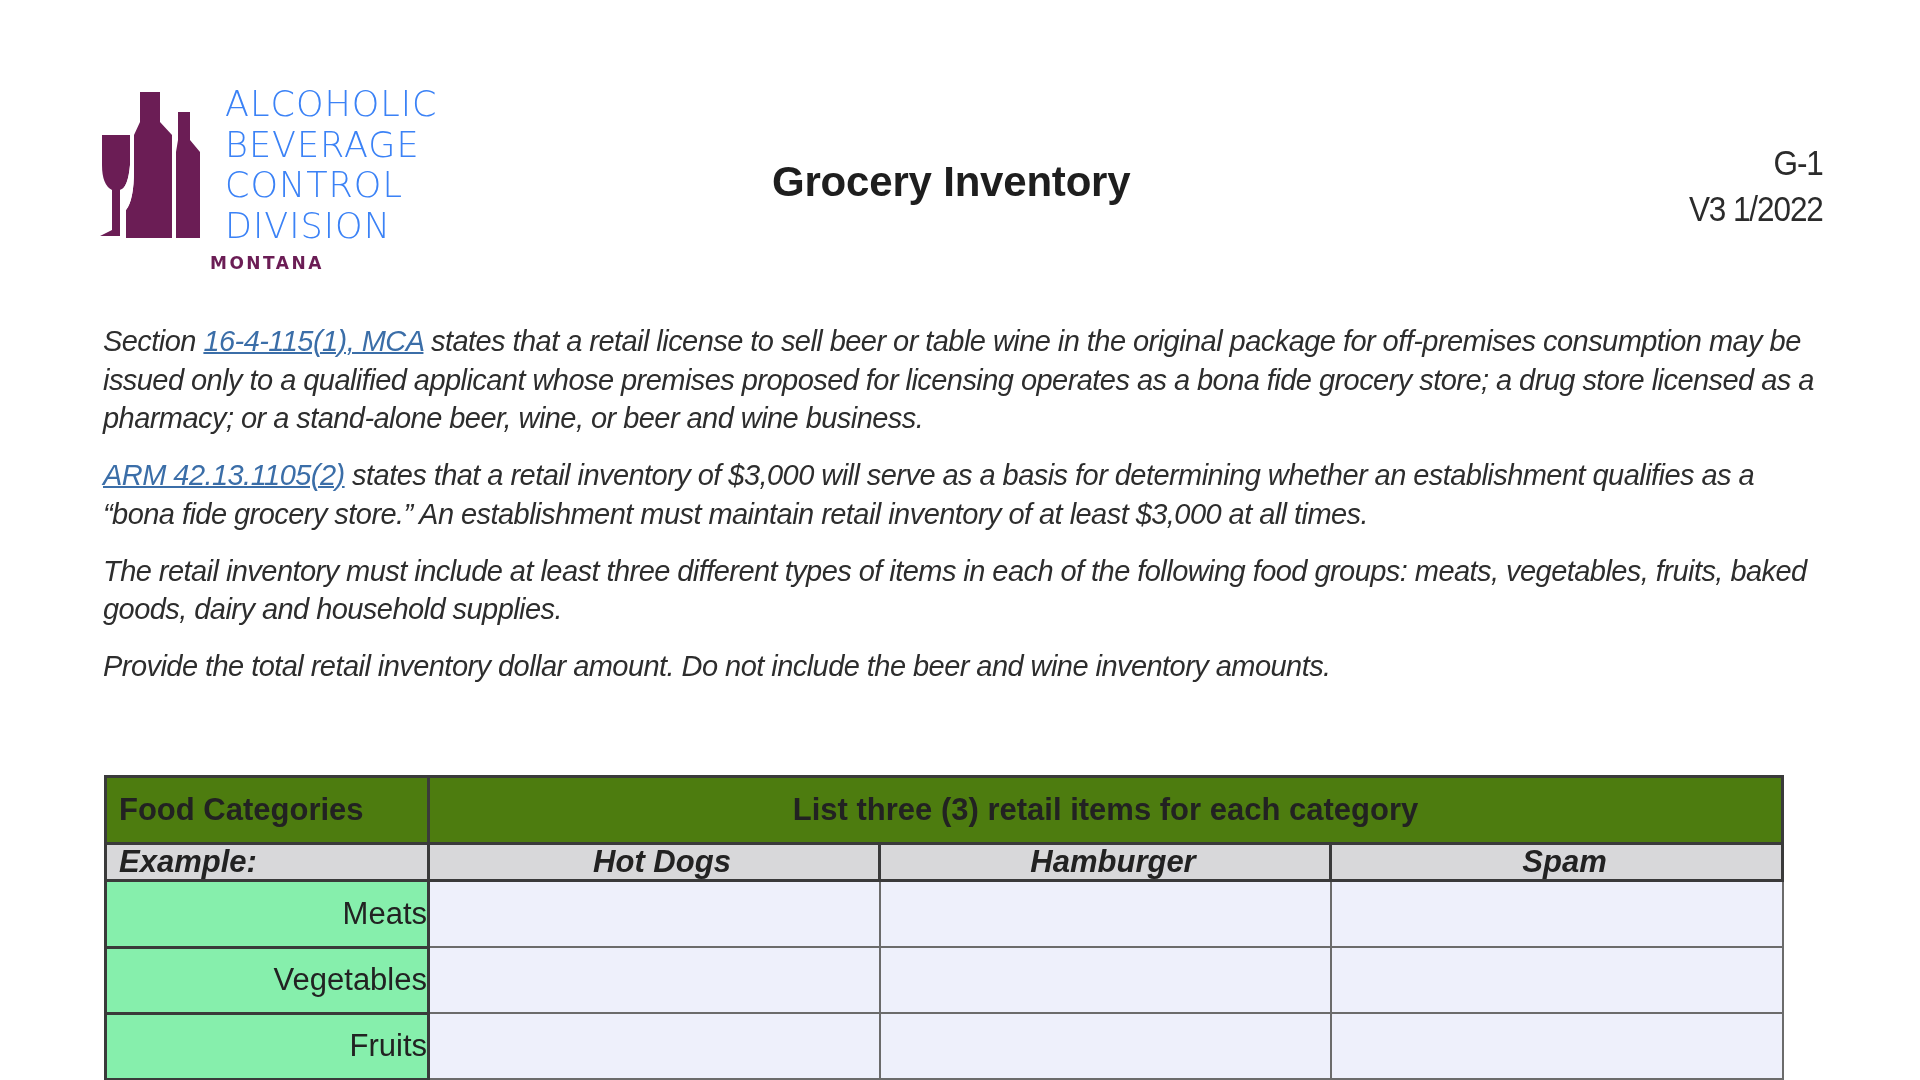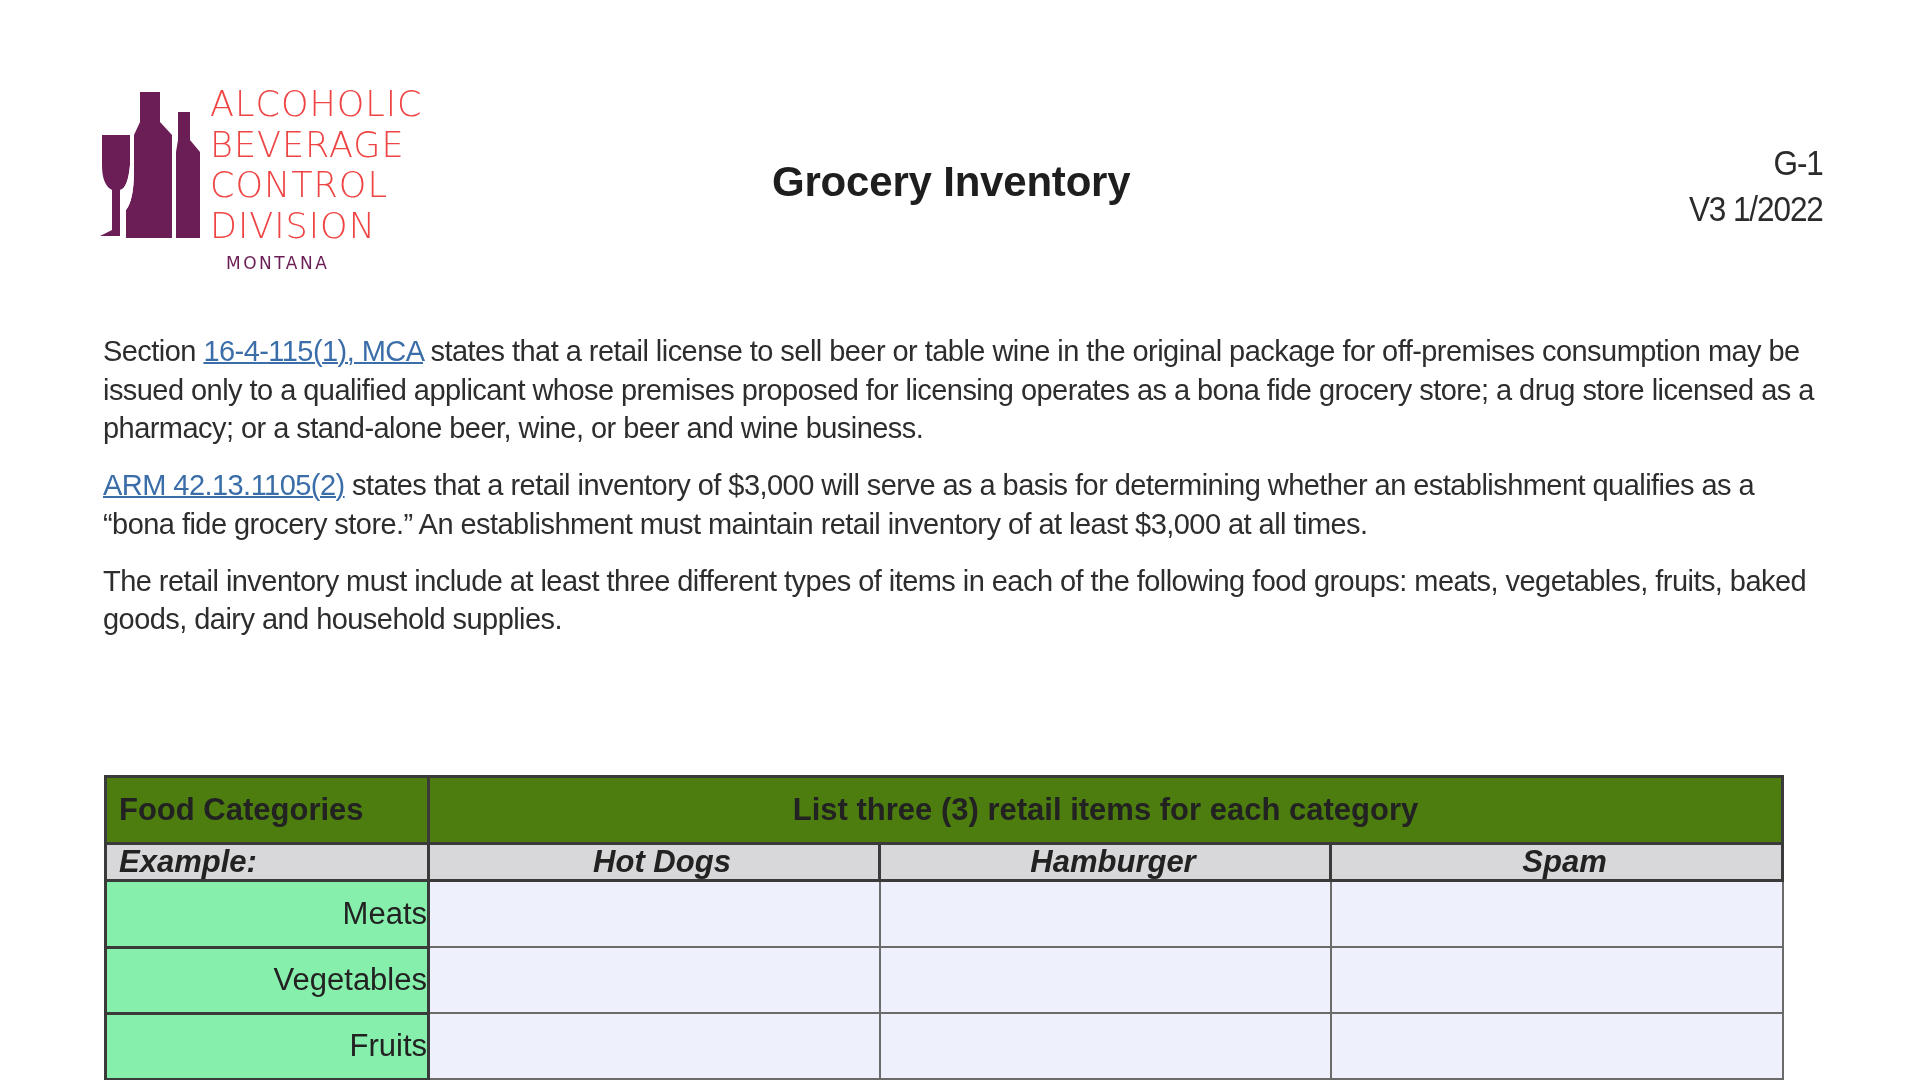--- a/index.html
+++ b/index.html
@@ -1,32 +1,32 @@
 <!DOCTYPE html>
 <html><head>
 <meta charset="utf-8">
 <style>
   html, body { margin: 0; padding: 0; }
   body {
     width: 1920px; height: 1080px; overflow: hidden; background: #ffffff;
     position: relative; font-family: "Liberation Sans", sans-serif; color: #2b2b2b;
   }
   .logo { position: absolute; left: 100px; top: 90px; width: 120px; height: 150px; }
-  .logo-text { position: absolute; left: 210px; top: 84px; color: #ef4444;
+  .logo-text { position: absolute; left: 225px; top: 84px; color: #3b82f6;
     font-family: "DejaVu Sans", sans-serif; font-weight: 300; font-size: 35px;
     line-height: 40.5px; letter-spacing: 1px; }
   .logo-text div { white-space: nowrap; }
-  .logo-state { position: absolute; left: 226px; top: 253px; color: #6b1d55;
-    font-family: "DejaVu Sans", sans-serif; font-weight: normal; font-size: 17px; letter-spacing: 2.5px; }
+  .logo-state { position: absolute; left: 210px; top: 253px; color: #6b1d55;
+    font-family: "DejaVu Sans", sans-serif; font-weight: bold; font-size: 17px; letter-spacing: 2.5px; }
   .title { position: absolute; left: 772px; top: 158px; font-size: 42px; font-weight: bold;
     color: #1e1e1e; white-space: nowrap; letter-spacing: -0.2px; }
   .form-id { position: absolute; right: 97px; top: 140px; text-align: right; font-size: 35px;
     line-height: 46px; color: #2b2b2b; letter-spacing: -1.2px; transform: scaleX(0.9); transform-origin: right top; }
-  .body-text { position: absolute; left: 103px; top: 332px; width: 1720px; font-size: 29px;
-    line-height: 38.5px; letter-spacing: -0.55px; color: #2d2d2d; }
+  .body-text { position: absolute; left: 103px; top: 322px; width: 1720px; font-size: 29px;
+    line-height: 38.5px; letter-spacing: -0.55px; color: #2d2d2d; font-style: italic; }
   .body-text p { margin: 0 0 18.5px 0; }
   .body-text a { color: #3b6ea8; text-decoration: underline; text-decoration-thickness: 2px; }
   table.inv { position: absolute; left: 104px; top: 775px; width: 1677px; border-collapse: collapse;
     table-layout: fixed; }
   table.inv td, table.inv th { border: 3px solid #3a3a3a; padding: 0 0 0 12px; font-size: 31px;
     color: #222; white-space: nowrap; overflow: hidden; }
   table.inv .in-cell { border-color: #6b6b6b; border-width: 2px; }
   .row-head td { height: 64px; font-weight: bold; background: #4d7c0f; }
   .row-head td.span { text-align: center; padding-left: 0; margin-left: 8px; }
   .row-example td { height: 34px; background: #d8d8da; font-style: italic; font-weight: bold; font-size: 31px; line-height: 30px; }
@@ -65,20 +65,21 @@
 
 <div class="form-id">
   <div>G-1</div>
   <div>V3 1/2022</div>
 </div>
 
 <div class="body-text">
   <p><span>Section </span><a href="#">16-4-115(1), MCA</a><span> states that a retail license to sell beer or table wine in the original package for off-premises consumption may be issued only to a qualified applicant whose premises proposed for licensing operates as a bona fide grocery store; a drug store licensed as a pharmacy; or a stand-alone beer, wine, or beer and wine business.</span></p>
   <p><a href="#">ARM 42.13.1105(2)</a><span> states that a retail inventory of $3,000 will serve as a basis for determining whether an establishment qualifies as a “bona fide grocery store.” An establishment must maintain retail inventory of at least $3,000 at all times.</span></p>
   <p>The retail inventory must include at least three different types of items in each of the following food groups: meats, vegetables, fruits, baked goods, dairy and household supplies.</p>
+  <p>Provide the total retail inventory dollar amount. Do not include the beer and wine inventory amounts.</p>
 </div>
 
 <table class="inv">
   <colgroup>
       <col style="width:323px">
       <col style="width:451px">
       <col style="width:451px">
       <col style="width:452px">
     </colgroup>
   <tbody>

